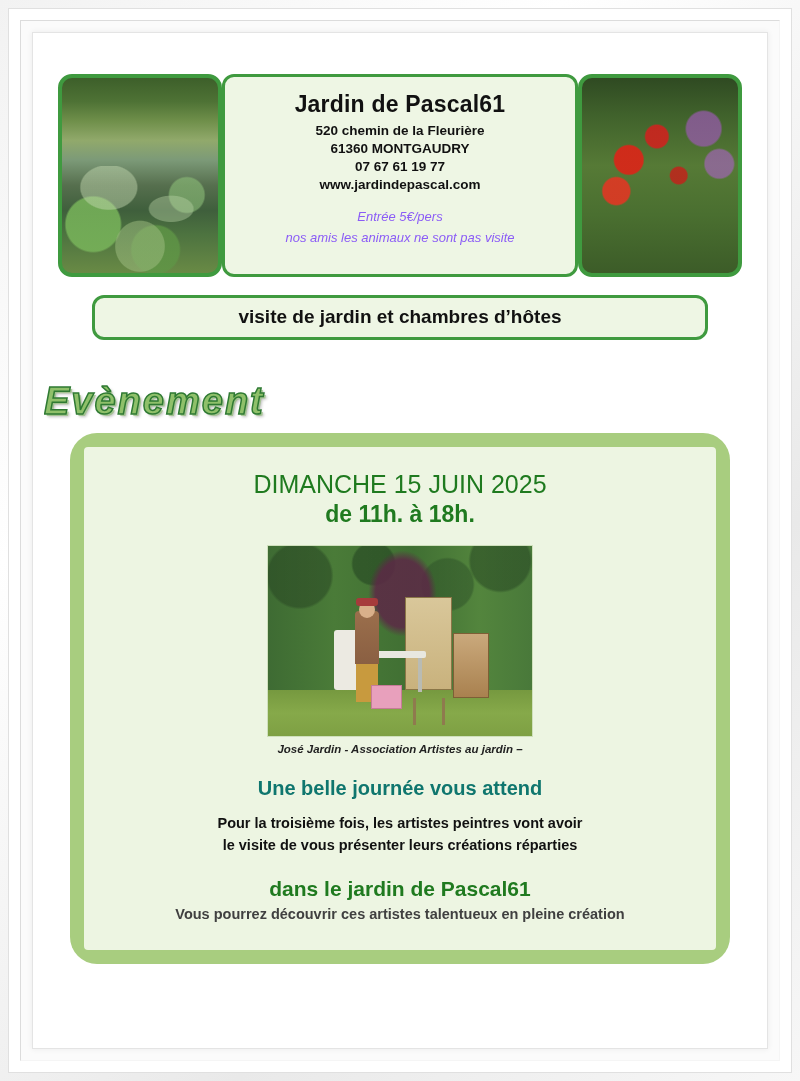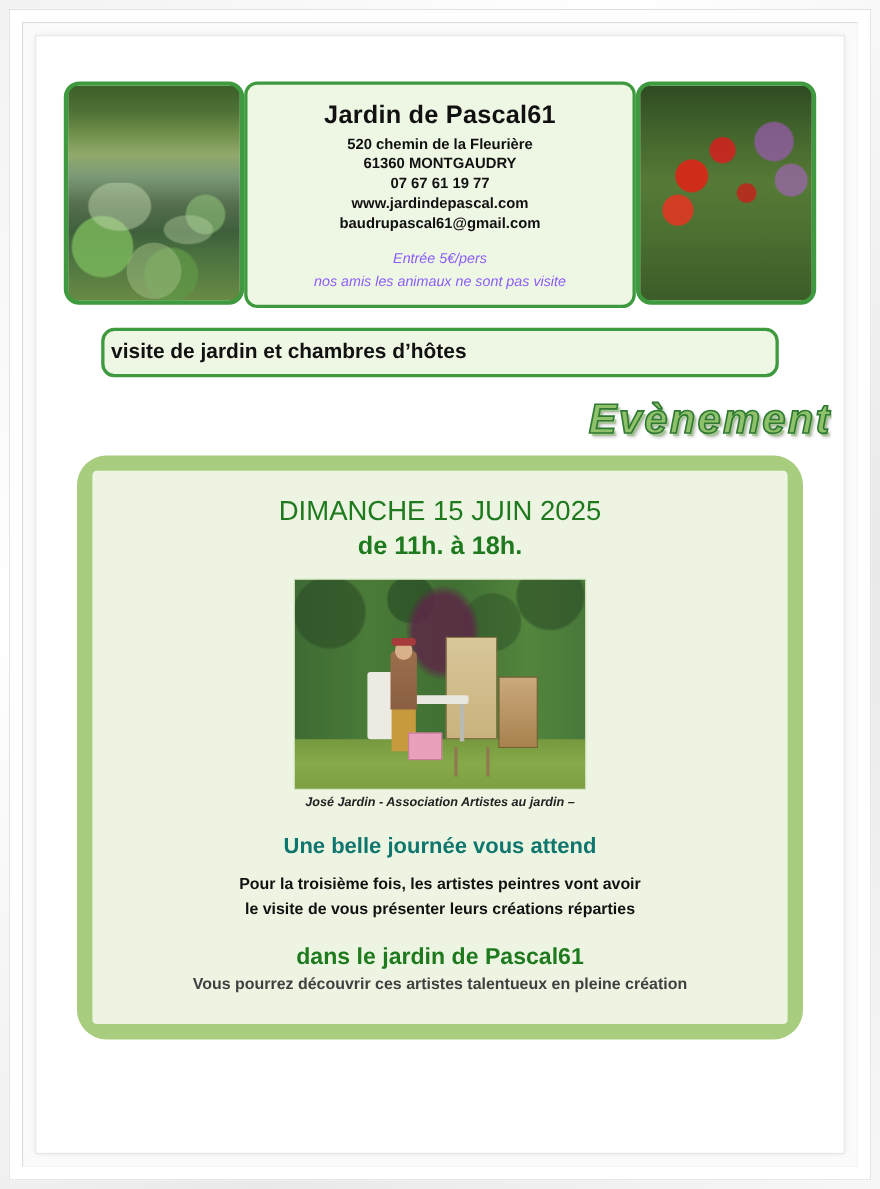--- a/index.html
+++ b/index.html
@@ -127,31 +127,31 @@
     color: #8b5cf6;
     line-height: 1.45;
   }
 
   
   .subtitle-band {
     margin: 18px 48px 0 48px;
     border: 3px solid #3f9a3f;
     border-radius: 12px;
     background: #eef6e4;
-    text-align: left;
+    text-align: center;
     padding: 8px 6px 9px 6px;
     font-size: 19px;
     font-weight: bold;
     color: #111111;
   }
 
   
   .event-title {
-    text-align: right;
-    margin-top: 18px;
+    text-align: left;
+    margin-top: 40px;
     font-size: 38px;
     font-weight: bold;
     font-style: italic;
     letter-spacing: 2px;
     color: #8fc06a;
     -webkit-text-stroke: 1.5px #2f7a33;
     text-shadow: 2px 2px 0 rgba(140,190,110,0.6), 3px 3px 3px rgba(0,0,0,0.25);
   }
 
   
@@ -335,21 +335,20 @@
     <div class="header-row">
 
       <div class="photo photo-pond"></div>
 
       <div class="addr-box">
         <div class="addr-title">Jardin de Pascal61</div>
         <div class="addr-line">520 chemin de la Fleurière</div>
         <div class="addr-line">61360  MONTGAUDRY</div>
         <div class="addr-line">07 67 61 19 77</div>
         <div class="addr-line">www.jardindepascal.com</div>
-        <div class="addr-line">baudrupascal61@gmail.com</div>
         <div class="addr-note">Entrée 5€/pers</div>
         <div class="addr-note" style="margin-top:2px;">nos amis les animaux ne sont pas visite</div>
       </div>
 
       <div class="photo photo-flowers"></div>
     </div>
 
     <div class="subtitle-band">visite de jardin et chambres d’hôtes</div>
 
     <div class="event-title">Evènement</div>

